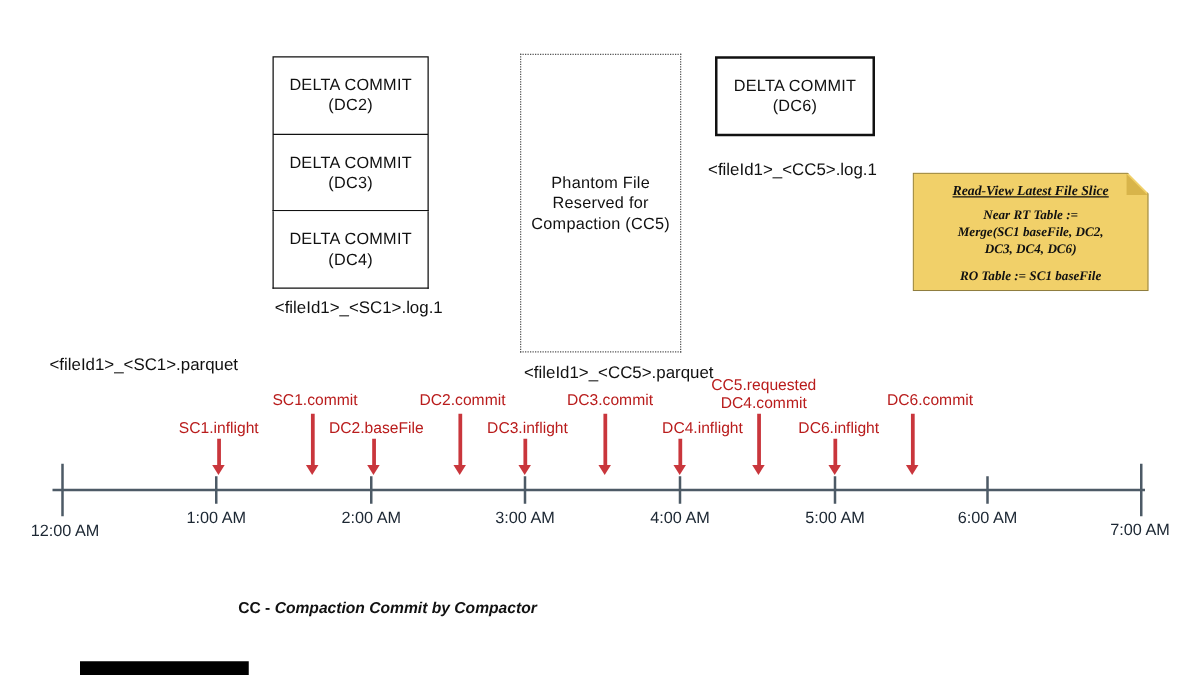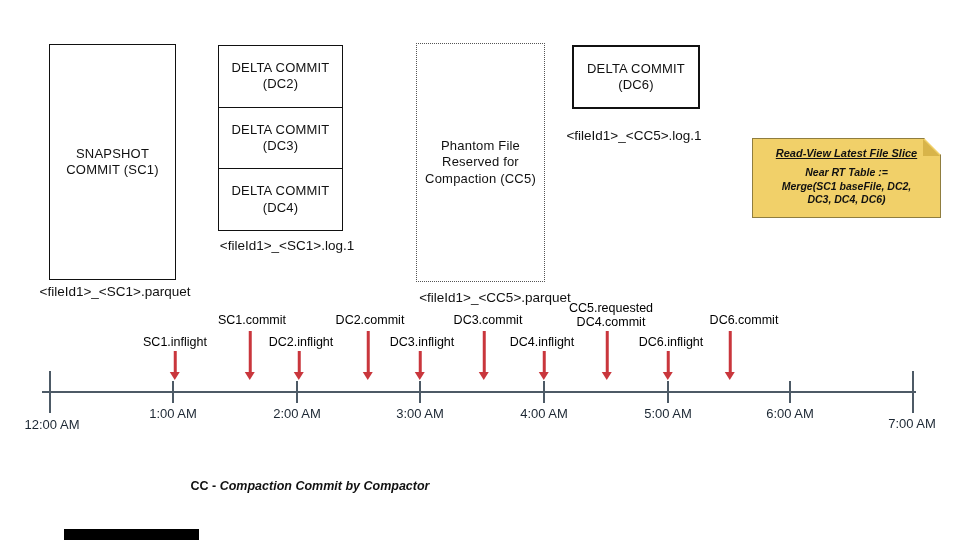--- a/index.html
+++ b/index.html
@@ -51,38 +51,34 @@
   .arrow{position:absolute;width:2.5px;background:var(--red);transform:translateX(-50%);}
   .arrow::after{
     content:"";position:absolute;bottom:-8px;left:50%;transform:translateX(-50%);
     width:0;height:0;border-left:5.5px solid transparent;border-right:5.5px solid transparent;
     border-top:8px solid var(--red);
   }
   .arrow.commit{top:331px;height:41px;}
   .arrow.inflight{top:351px;height:21px;}
   .evlabel{
     position:absolute;transform:translateX(-50%);font-size:12.5px;text-align:center;
-    white-space:pre-line;line-height:1.15;color:#000000;
+    white-space:pre-line;line-height:1.15;color:#b91c1c;
   }
   
   .legend{
     position:absolute;transform:translateX(-50%);font-size:12.5px;font-weight:bold;white-space:nowrap;
   }
   .legend .desc{font-style:italic;}
   .blackbar{position:absolute;background:#000;}
 </style>
 </head>
 <body>
 
 <div class="canvas">
 
-  <div class="fbox" style="left:49px;top:44px;width:125px;height:234px;">
-    <span class="prelines">SNAPSHOT
-COMMIT (SC1)</span>
-  </div>
   <div class="filelabel" style="left:115px;top:284px;">&lt;fileId1&gt;_&lt;SC1&gt;.parquet</div>
 
   <div class="stack" style="left:218px;top:45px;width:125px;height:186px;">
     <div class="cell">
       <span class="prelines">DELTA COMMIT
 (DC2)</span>
     </div>
     <div class="cell">
       <span class="prelines">DELTA COMMIT
 (DC3)</span>
@@ -100,21 +96,21 @@
 Compaction (CC5)</span>
   </div>
   <div class="filelabel" style="left:479px;top:290px;margin-left:16px;">&lt;fileId1&gt;_&lt;CC5&gt;.parquet</div>
 
   <div class="fbox thick" style="left:572px;top:45px;width:124px;height:60px;">
     <span class="prelines">DELTA COMMIT
 (DC6)</span>
   </div>
   <div class="filelabel" style="left:634px;top:116px;margin-top:12px;">&lt;fileId1&gt;_&lt;CC5&gt;.log.1</div>
 
-  <div class="note" style="left:752px;top:138px;width:189px;height:80px;">
+  <div class="note" style="left:730px;top:138px;width:189px;height:95px;font-family:Liberation Serif, serif;">
     <div class="fold"></div>
     <div class="note-title">Read-View Latest File Slice</div>
     <div class="note-body prelines">Near RT Table :=
 Merge(SC1 baseFile, DC2,
 DC3, DC4, DC6)</div>
     <div class="note-body2">RO Table := SC1 baseFile</div>
   </div>
 
   <div class="axis" style="left:42px;top:391px;width:874px;"></div>
 
@@ -135,33 +131,33 @@
   <div class="hour" style="left:668px;top:406px;">5:00 AM</div>
   <div class="hour" style="left:790px;top:406px;">6:00 AM</div>
   <div class="hour" style="left:912px;top:416px;">7:00 AM</div>
 
   <div class="evlabel" style="left:175px;top:335px;">SC1.inflight</div>
   <div class="arrow inflight" style="left:175px;"></div>
 
   <div class="evlabel" style="left:252px;top:313px;">SC1.commit</div>
   <div class="arrow commit" style="left:250px;"></div>
 
-  <div class="evlabel" style="left:301px;top:335px;">DC2.inflight</div>
+  <div class="evlabel" style="left:301px;top:335px;">DC2.baseFile</div>
   <div class="arrow inflight" style="left:299px;"></div>
 
   <div class="evlabel" style="left:370px;top:313px;">DC2.commit</div>
   <div class="arrow commit" style="left:368px;"></div>
 
   <div class="evlabel" style="left:422px;top:335px;">DC3.inflight</div>
   <div class="arrow inflight" style="left:420px;"></div>
 
   <div class="evlabel" style="left:488px;top:313px;">DC3.commit</div>
   <div class="arrow commit" style="left:484px;"></div>
 
-  <div class="evlabel" style="left:542px;top:335px;">DC4.inflight</div>
+  <div class="evlabel" style="left:562px;top:335px;">DC4.inflight</div>
   <div class="arrow inflight" style="left:544px;"></div>
 
   <div class="evlabel" style="left:611px;top:301px;">CC5.requested
 DC4.commit</div>
   <div class="arrow commit" style="left:607px;"></div>
 
   <div class="evlabel" style="left:671px;top:335px;">DC6.inflight</div>
   <div class="arrow inflight" style="left:668px;"></div>
 
   <div class="evlabel" style="left:736px;top:313px;padding-left:16px;">DC6.commit</div>

